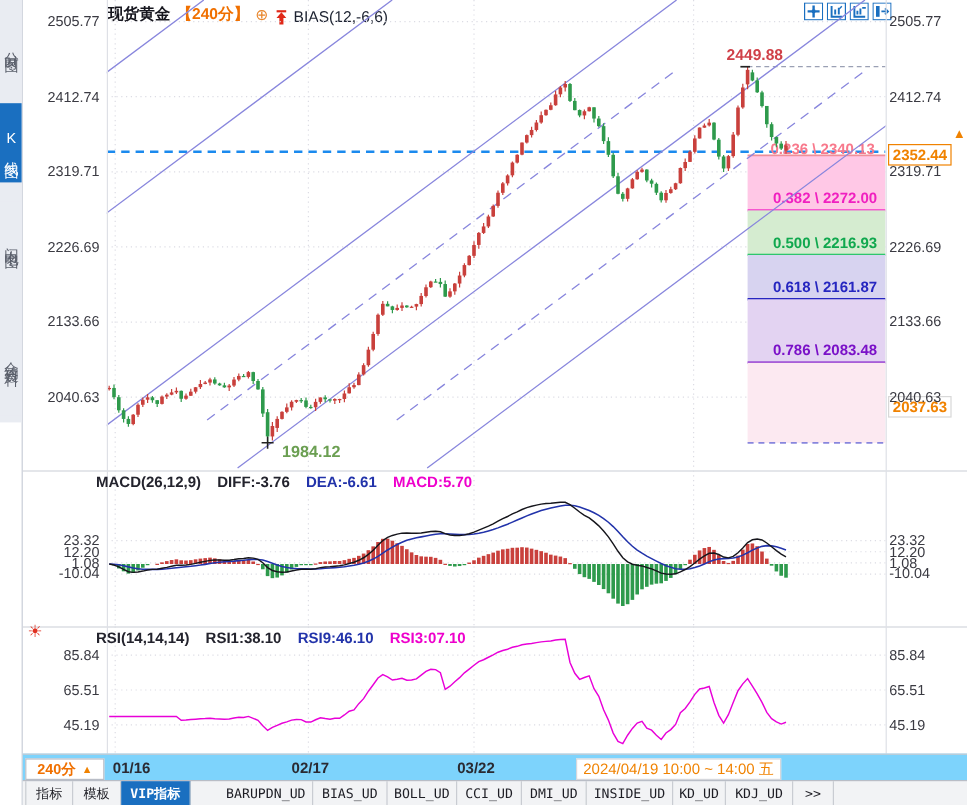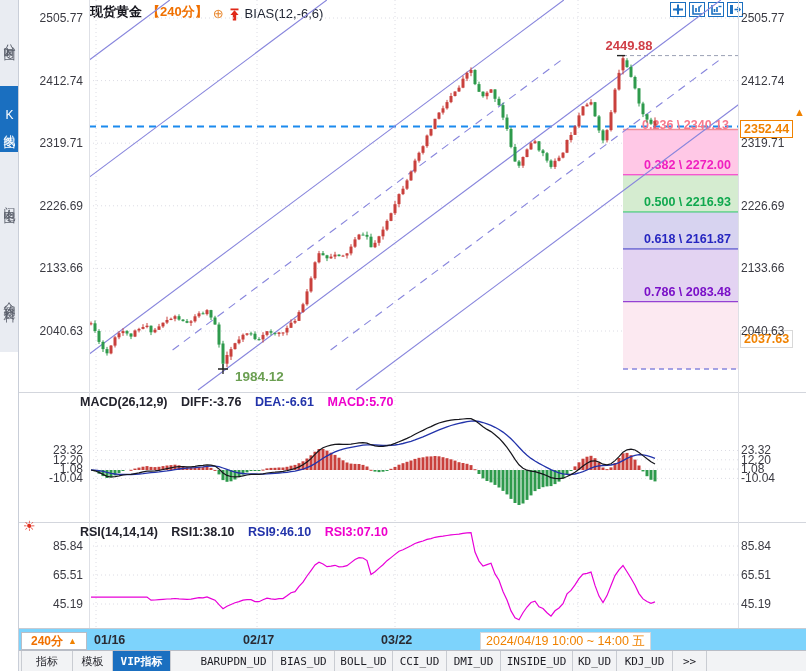--- a/index.html
+++ b/index.html
@@ -632,21 +632,21 @@
       </div>
       <div id="range-box">2024/04/19 10:00 ~ 14:00 五</div>
 
     <div class="xtick" style="left: 75px;">01/16</div>
         <div class="xtick" style="left: 224px;">02/17</div>
         <div class="xtick" style="left: 362px;">03/22</div>
       </div>
 
     <div id="tab-bar">
 
-    <div class="btab" style="width: 52px;">指标</div>
+    <div class="btab" style="width: 40px;">指标</div>
         <div class="btab" style="width: 40px;">模板</div>
         <div class="btab sel" style="width: 58px;">VIP指标</div>
         <div class="btab" style="width: 78px; margin-left: 24px;">BARUPDN_UD</div>
         <div class="btab" style="width: 62px;">BIAS_UD</div>
         <div class="btab" style="width: 58px;">BOLL_UD</div>
         <div class="btab" style="width: 54px;">CCI_UD</div>
         <div class="btab" style="width: 54px;">DMI_UD</div>
         <div class="btab" style="width: 72px;">INSIDE_UD</div>
         <div class="btab" style="width: 44px;">KD_UD</div>
         <div class="btab" style="width: 56px;">KDJ_UD</div>

